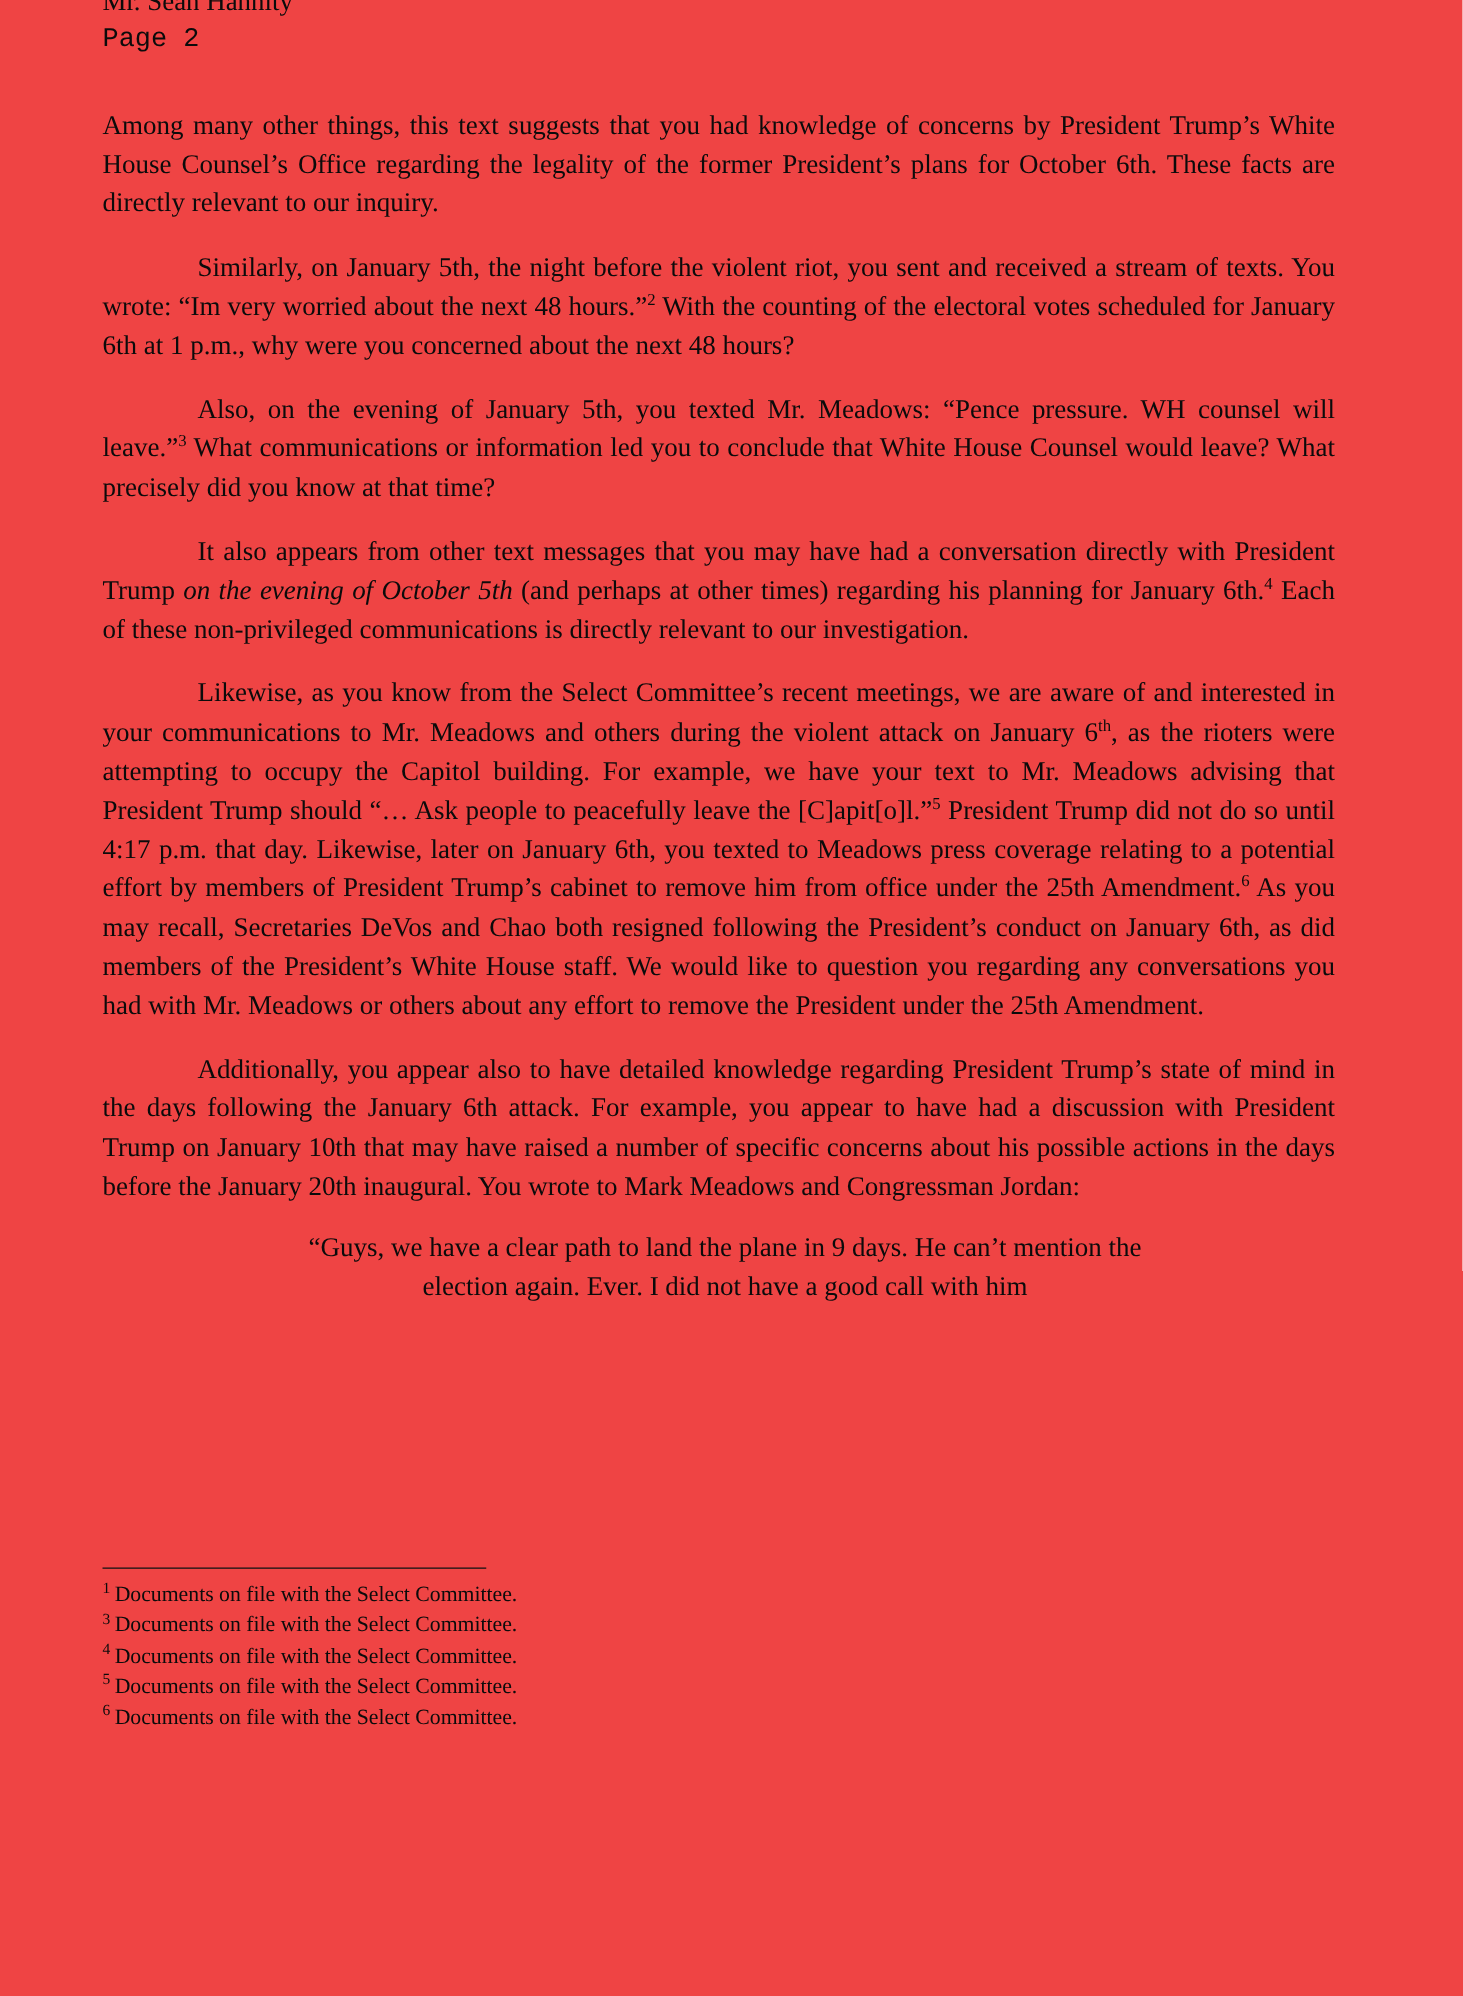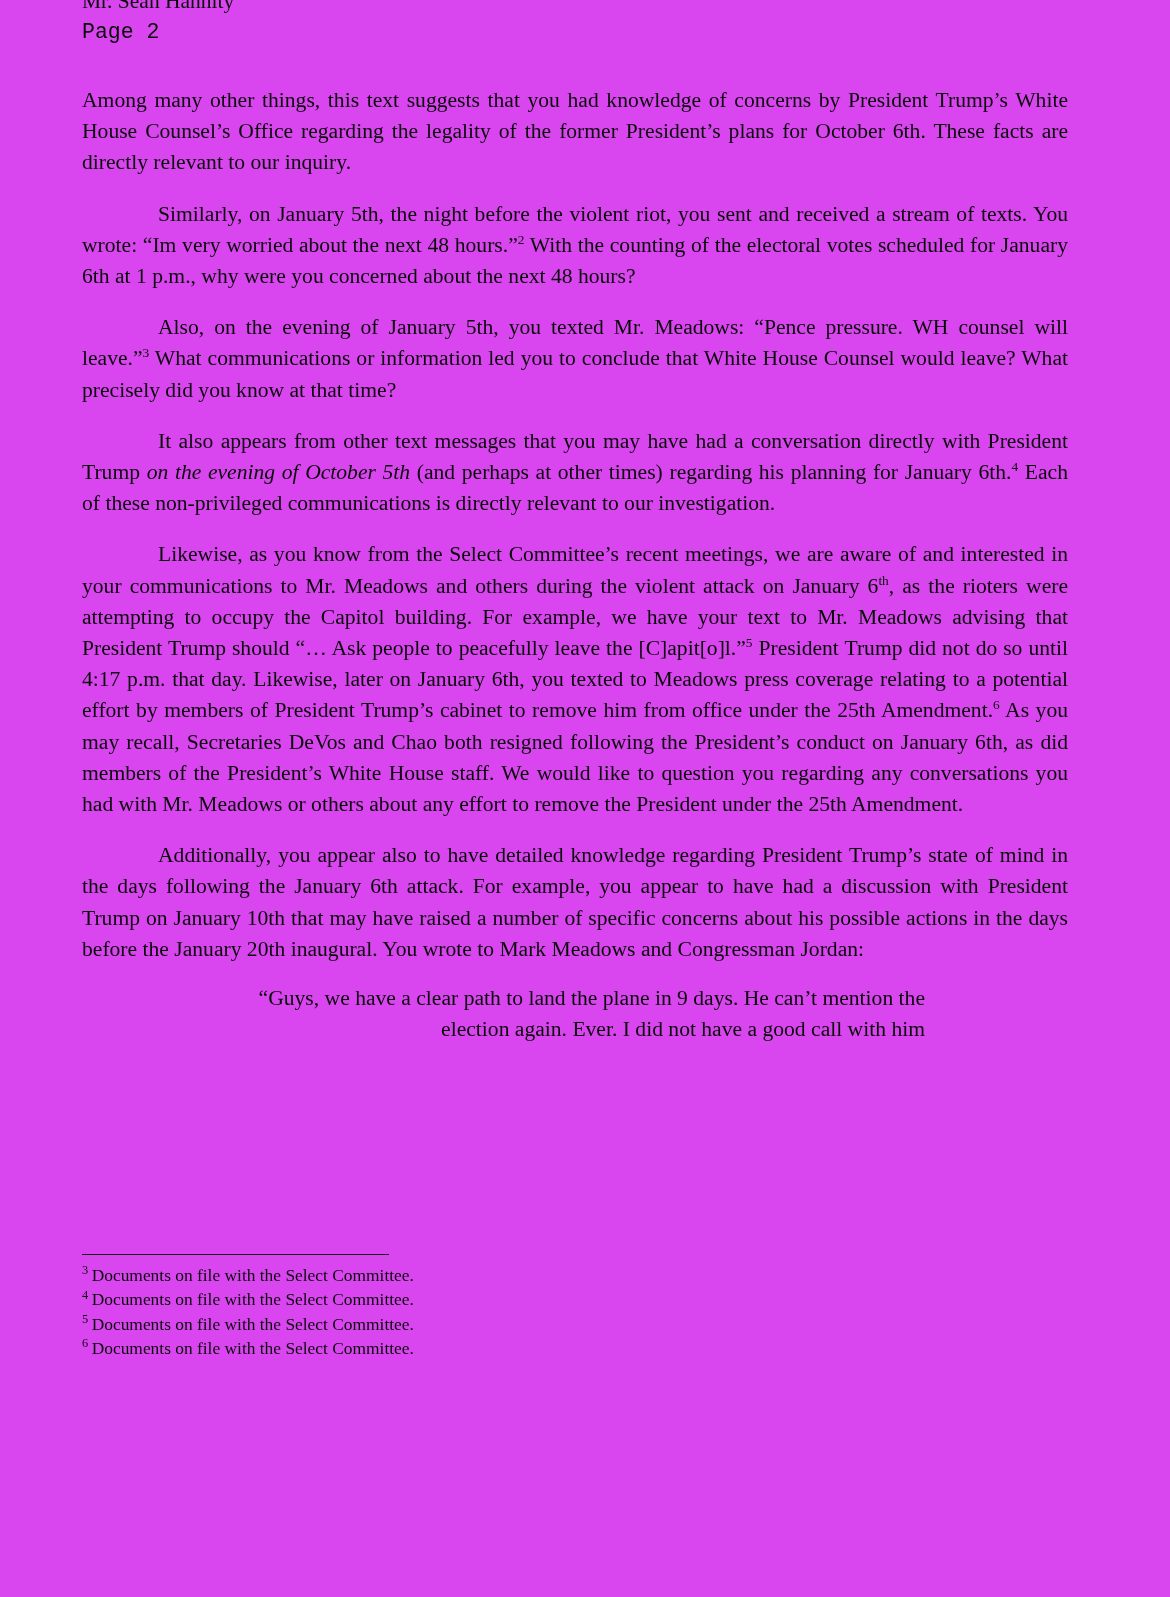--- a/index.html
+++ b/index.html
@@ -5,21 +5,21 @@
 <style>
   html, body {
     margin: 0;
     padding: 0;
     background: #ffffff;
   }
   .page {
     position: relative;
     width: 1170px;
     height: 1597px;
-    background: #d946ef;
+    background: #ef4444;
     overflow: hidden;
     font-family: "Liberation Serif", "DejaVu Serif", serif;
     color: #0b0b0b;
     box-sizing: border-box;
   }
 
   
   .running-header {
     position: absolute;
     left: 82px;
@@ -64,21 +64,21 @@
     padding: 0;
     width: 690px;
     margin-left: 153px;
     font-size: 21.6px;
     line-height: 31.4px;
     text-align: justify;
     text-justify: inter-word;
     text-indent: 0;
   }
   blockquote.bq.last {
-    text-align: right;
+    text-align: center;
   }
 
   sup {
     font-size: 0.62em;
     vertical-align: super;
     line-height: 0;
   }
   .ital {
     font-style: italic;
   }
@@ -156,20 +156,23 @@
       <span>“Guys, we have a clear path to land the plane in 9 days. He can’t</span>
       <span>mention the election again. Ever. I did not have a good call with him</span>
     </blockquote>
 
   </div>
 
   <div class="footnote-area">
     <div class="footnote-rule"></div>
 
     <div class="footnote">
+      <span class="fn-marker">1</span><span>Documents on file with the Select Committee.</span>
+    </div>
+    <div class="footnote">
       <span class="fn-marker">3</span><span>Documents on file with the Select Committee.</span>
     </div>
     <div class="footnote">
       <span class="fn-marker">4</span><span>Documents on file with the Select Committee.</span>
     </div>
     <div class="footnote">
       <span class="fn-marker">5</span><span>Documents on file with the Select Committee.</span>
     </div>
     <div class="footnote">
       <span class="fn-marker">6</span><span>Documents on file with the Select Committee.</span>

